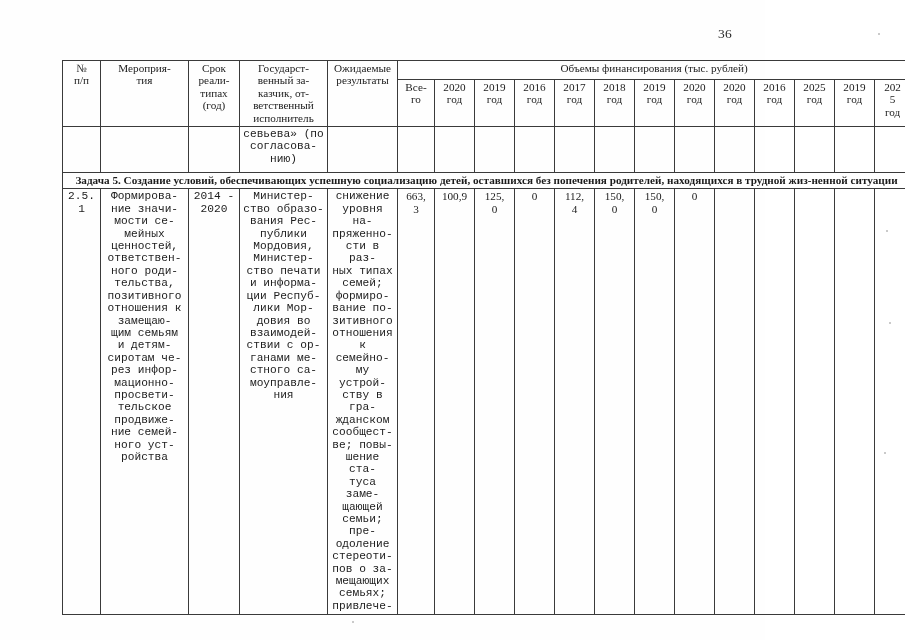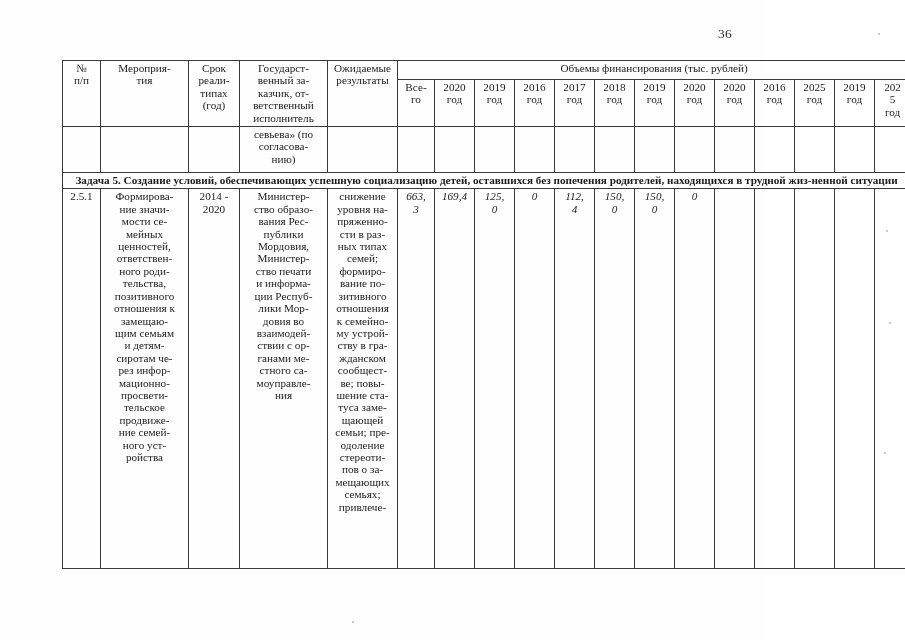--- a/index.html
+++ b/index.html
@@ -79,27 +79,27 @@
     line-height: 15px;
     text-align: center;
     padding: 3px 6px 4px 6px;
     vertical-align: middle;
   }
 
   td.body-cell {
     font-size: 11.6px;
     line-height: 13.6px;
     padding-top: 2px;
+    font-family: Liberation Mono, monospace;
   }
 
   td.num-cell {
     font-size: 12px;
     line-height: 13.6px;
     padding-top: 2px;
-    font-style: italic;
   }
 
   .cell-text {
     display: block;
     white-space: pre-line;
   }
 
   
   col.c-num     { width: 38px; }
   col.c-event   { width: 88px; }
@@ -376,21 +376,21 @@
 пов о за-
 мещающих
 семьях;
 привлече-</span>
             </td>
           <td class="num-cell">
               <span class="cell-text">663,
 3</span>
             </td>
           <td class="num-cell">
-              <span class="cell-text">169,4</span>
+              <span class="cell-text">100,9</span>
             </td>
           <td class="num-cell">
               <span class="cell-text">125,
 0</span>
             </td>
           <td class="num-cell">
               <span class="cell-text">0</span>
             </td>
           <td class="num-cell">
               <span class="cell-text">112,

